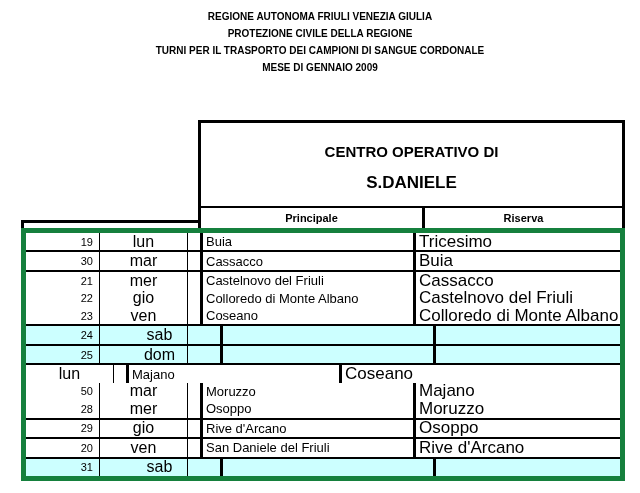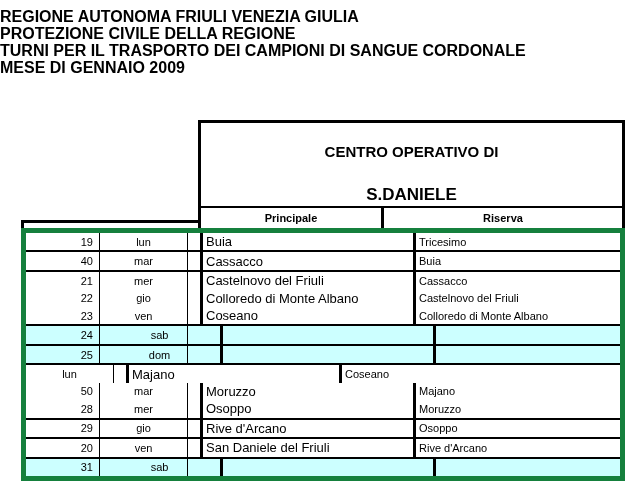--- a/index.html
+++ b/index.html
@@ -5,61 +5,61 @@
   html,body { margin:0; padding:0; }
   body {
     width:640px; height:493px; position:relative;
     background:#ffffff; color:#000;
     font-family:"Liberation Sans", sans-serif;
     overflow:hidden;
   }
   
   #title {
     position:absolute; top:8px; left:0; width:640px;
-    font-weight:bold; font-size:16px; line-height:17px;
+    text-align:center; font-weight:bold; font-size:10px; line-height:17px;
   }
   
   #left-header {
     position:absolute; left:21px; top:184px; width:177px; height:44px;
     box-sizing:border-box;
     border-top:3px solid #000; border-left:3px solid #000;
     display:flex; align-items:center; justify-content:center;
     font-size:12px; letter-spacing:0.5px;margin-top:36px;
   }
   
   #right-header {
     position:absolute; left:198px; top:120px; width:427px; height:108px;
     box-sizing:border-box;
     border:3px solid #000; border-bottom:none;
     background:#fff;
   }
   .ch-line1 { position:absolute; top:20px; left:0; right:0; text-align:center;
               font-weight:bold; font-size:15px; }
-  .ch-line2 { position:absolute; top:62px; left:0; right:0; text-align:center;
+  .ch-line2 { position:absolute; top:50px; left:0; right:0; text-align:center;
               font-weight:bold; font-size:17px; }
   .ch-cols  { position:absolute; bottom:0; left:0; right:0; height:20px;
               border-top:2px solid #000; display:flex; }
   .ch-col   { box-sizing:border-box; display:flex; align-items:center; justify-content:center;
               font-weight:bold; font-size:11px; }
-  .ch-col-p { width:183px; border-right:3px solid #000; }
+  .ch-col-p { width:224px; border-right:3px solid #000; }
   .ch-col-r { flex:1; }
   
   #data-grid {
     position:absolute; left:21px; top:228px; width:604px; height:253px;
     box-sizing:border-box; border:5px solid #15803d;
     display:flex; flex-direction:column; background:#fff;
   }
   .row { display:flex; flex:1; min-height:0; }
   .bt  { border-top:2px solid #000; }
   .c   { box-sizing:border-box; display:flex; align-items:center; overflow:hidden; white-space:nowrap; }
   .c1  { width:74px;  border-right:1px solid #000; font-size:11px; justify-content:flex-end; padding-right:6px; }
-  .c2  { width:88px;  border-right:1px solid #000; font-size:11px; justify-content:center; }
+  .c2  { width:88px;  border-right:1px solid #000; font-size:16px; justify-content:center; }
   .c3  { width:15px;  border-right:3px solid #000; }
   .c4  { width:213px; border-right:3px solid #000; font-size:13px; padding-left:3px; }
-  .c5  { flex:1; font-size:11px; padding-left:3px; }
+  .c5  { flex:1; font-size:17px; padding-left:3px; }
   .hl > .c { background:#CCFFFF;padding-left:32px; }
 </style>
 </head>
 <body>
 
 <div id="title">
   <div>REGIONE AUTONOMA FRIULI VENEZIA GIULIA</div>
   <div>PROTEZIONE CIVILE DELLA REGIONE</div>
   <div>TURNI PER IL TRASPORTO DEI CAMPIONI DI SANGUE CORDONALE</div>
   <div>MESE DI GENNAIO 2009</div>
@@ -82,21 +82,21 @@
 
   <div class="row">
     <div class="c c1">19</div>
     <div class="c c2">lun</div>
     <div class="c c3"></div>
     <div class="c c4">Buia</div>
     <div class="c c5">Tricesimo</div>
   </div>
 
   <div class="row bt">
-    <div class="c c1">40</div>
+    <div class="c c1">30</div>
     <div class="c c2">mar</div>
     <div class="c c3"></div>
     <div class="c c4">Cassacco</div>
     <div class="c c5">Buia</div>
   </div>
 
   <div class="row bt">
     <div class="c c1">21</div>
     <div class="c c2">mer</div>
     <div class="c c3"></div>

